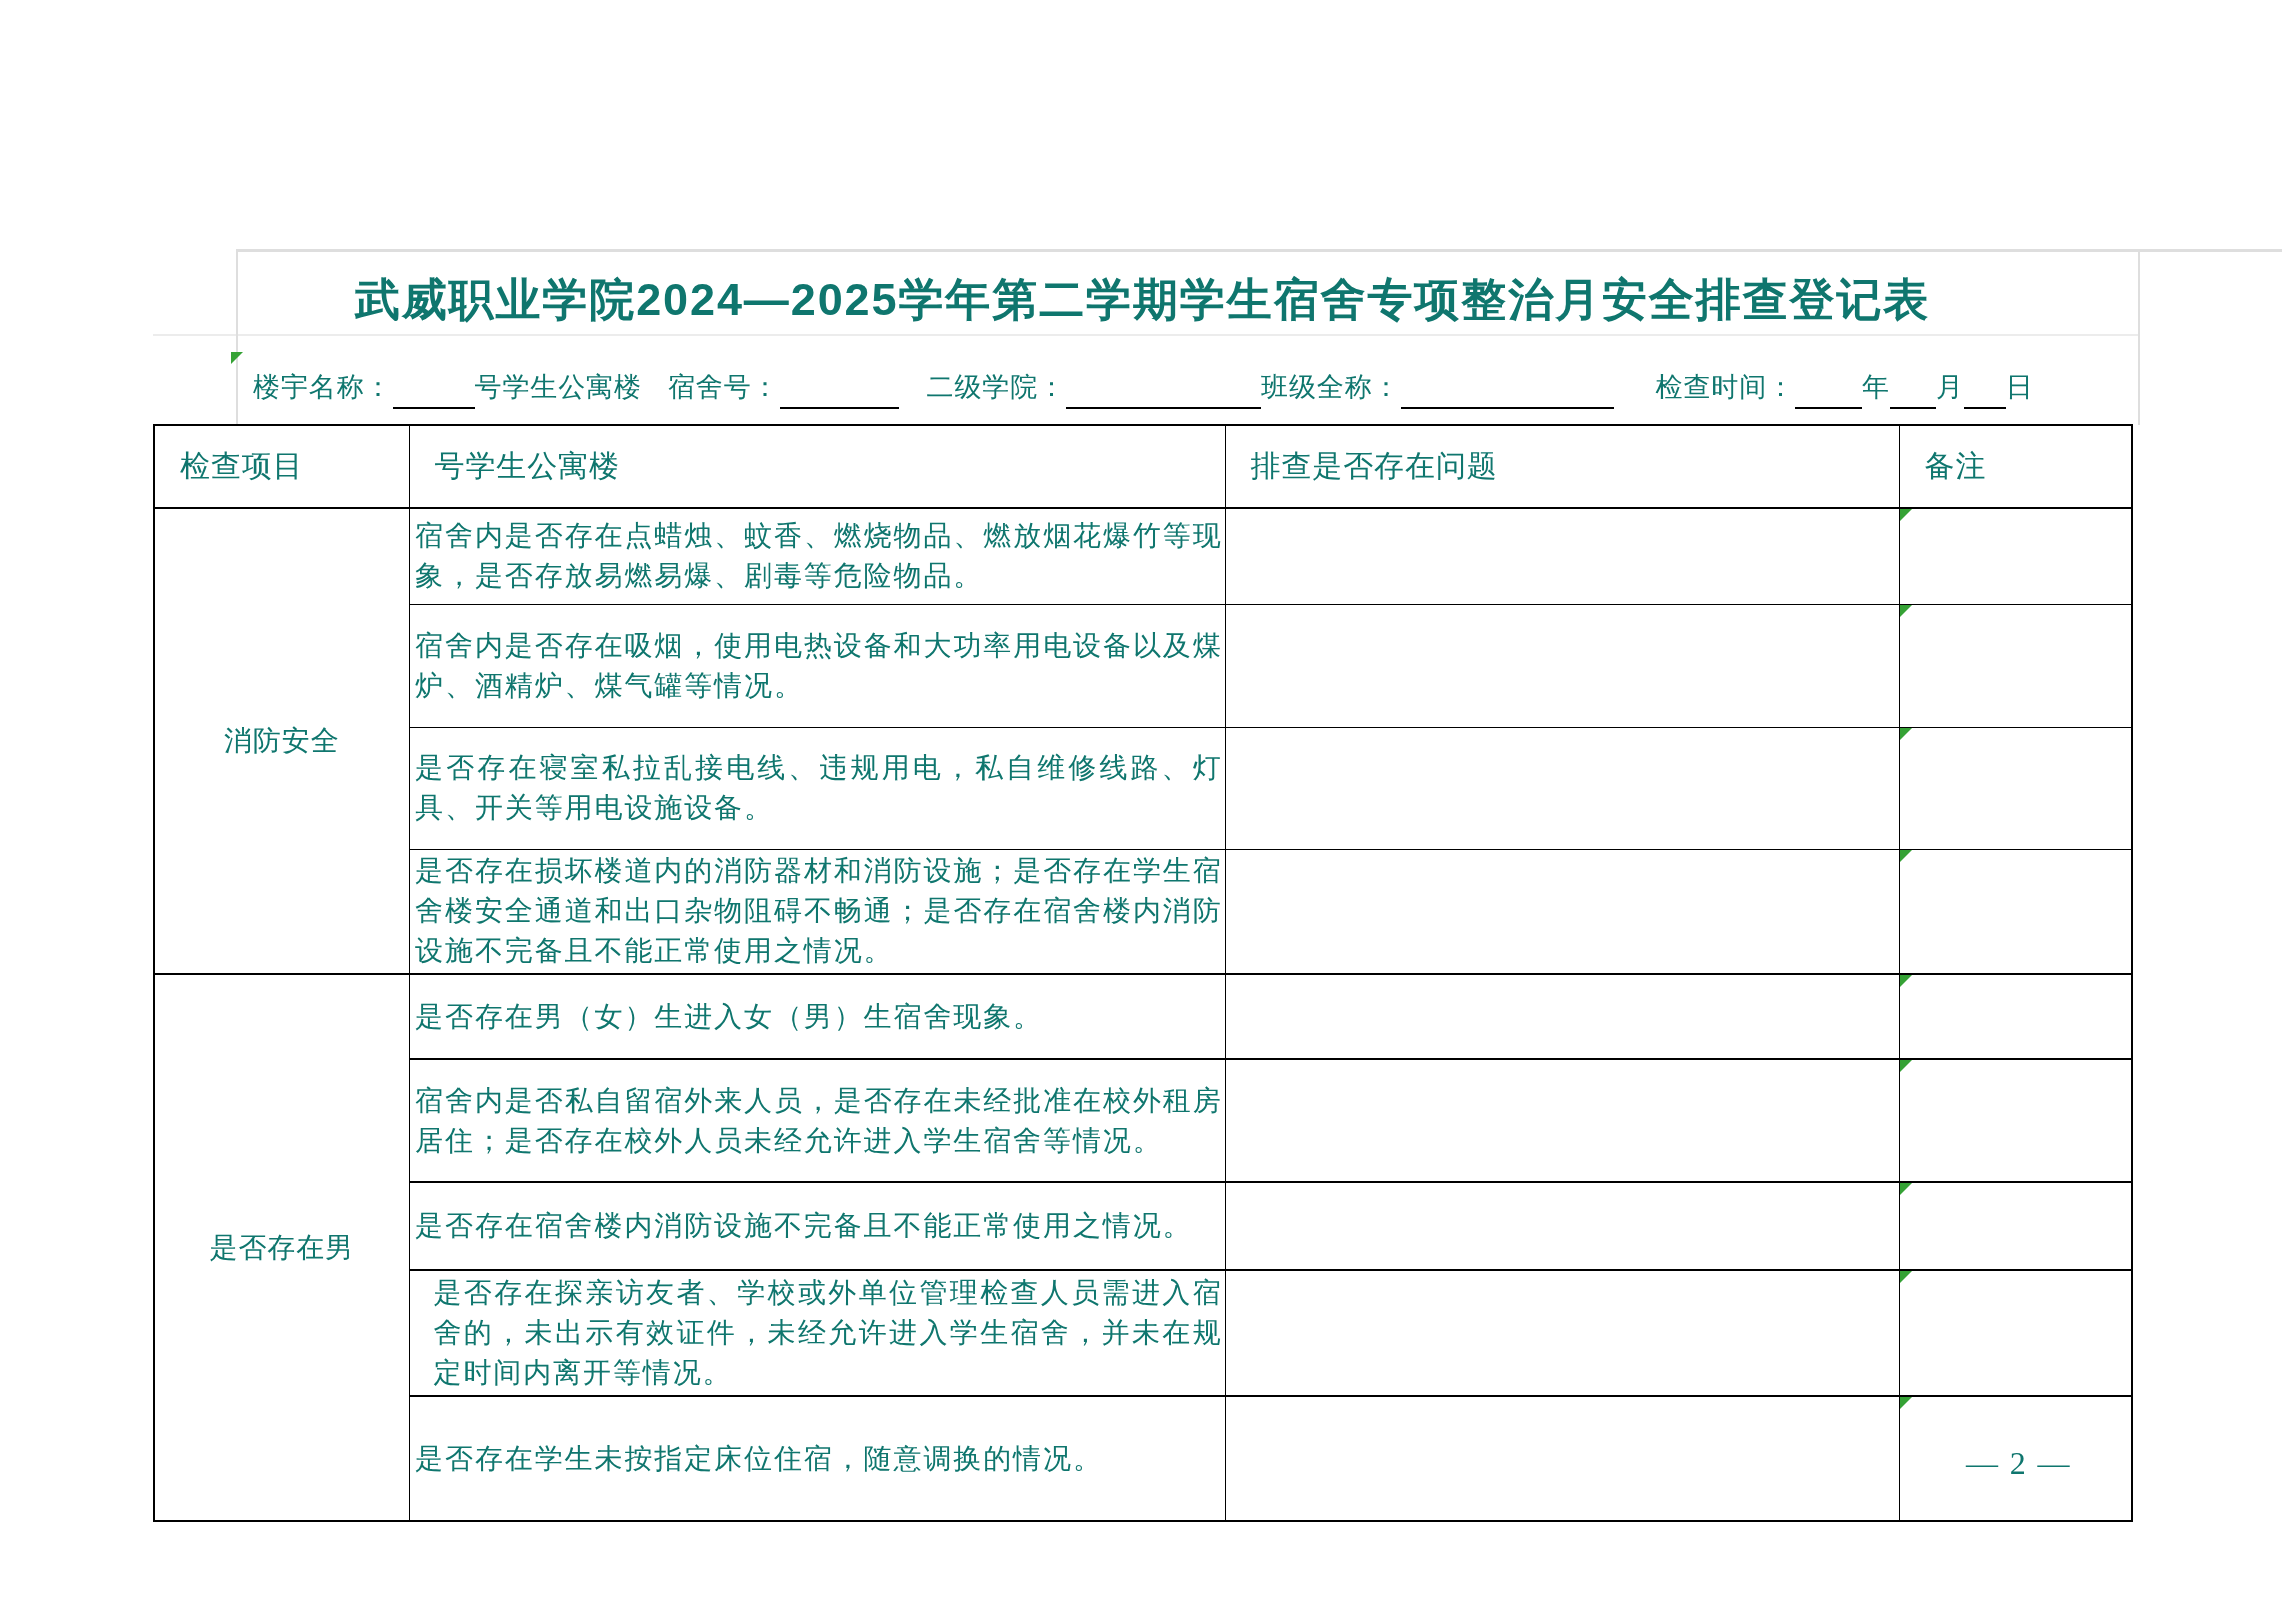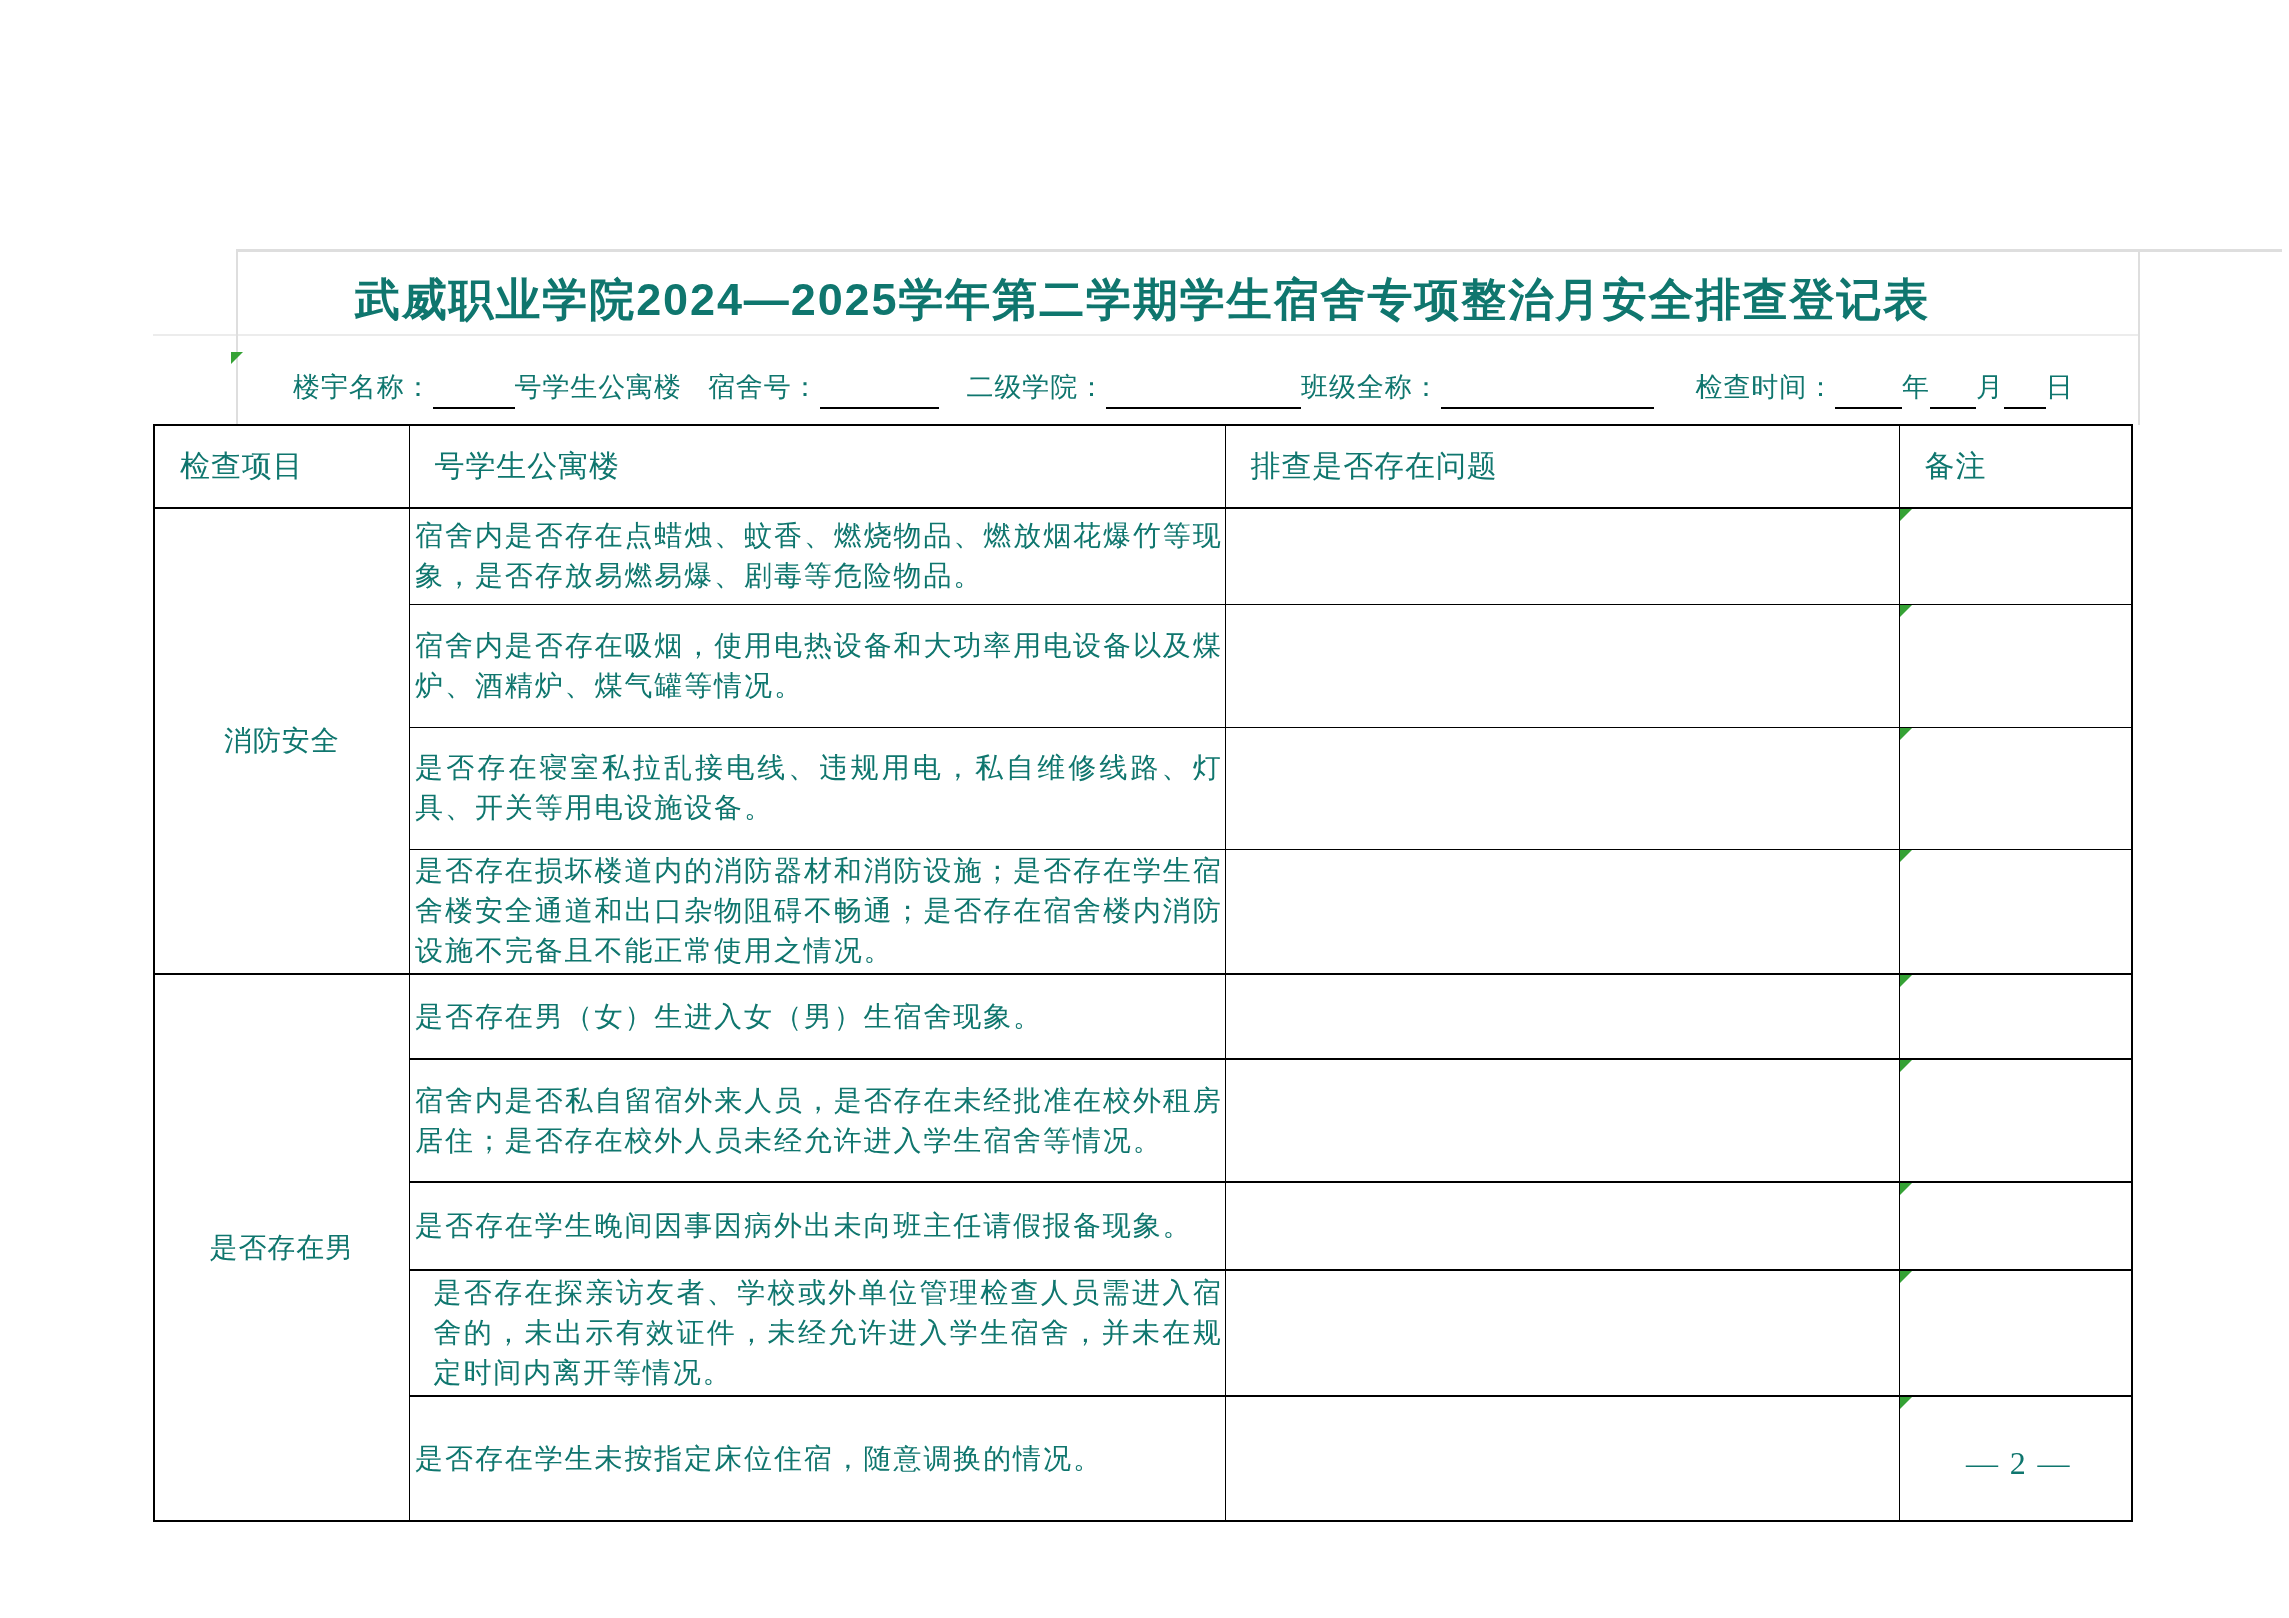--- a/index.html
+++ b/index.html
@@ -15,21 +15,21 @@
   .guide.v-right{left:2138px;top:249px;width:1.9px;height:176px;}
 
   .page-title{
     position:absolute;left:153px;top:271px;width:1979px;height:58px;
     text-align:center;font-family:"Liberation Sans","DejaVu Sans",sans-serif;
     font-weight:bold;font-size:45px;line-height:58px;letter-spacing:1.9px;white-space:nowrap;
   }
 
   .form-row{
     position:absolute;left:253px;top:366px;height:43px;line-height:43px;
-    font-size:27px;white-space:nowrap;letter-spacing:0.9px;margin-left:40px;
+    font-size:27px;white-space:nowrap;letter-spacing:0.9px;
   }
   .form-label,.form-suffix{display:inline-block;vertical-align:bottom;}
   .form-blank{
     display:inline-block;vertical-align:bottom;height:37px;
     border-bottom:2.8px solid #000;
   }
   .form-gap{display:inline-block;}
 
   table.main{
     position:absolute;left:153px;top:424px;width:1979px;
@@ -137,21 +137,21 @@
           </td>
         </tr>
         <tr style="height: 123px;">
           <td class="content" style="border-bottom-width: 2.8px;">宿舍内是否私自留宿外来人员，是否存在未经批准在校外租房居住；是否存在校外人员未经允许进入学生宿舍等情况。</td>
           <td class="problem" style="border-bottom-width: 2.8px;"></td>
           <td class="remark" style="border-bottom-width: 2.8px;">
             <div class="cell-flag" style="border-top-color: rgb(53, 162, 53);"></div>
           </td>
         </tr>
         <tr style="height: 88px;">
-          <td class="content" style="border-bottom-width: 2.8px;">是否存在学生晚间因事因病外出未向班主任请假报备现象。</td>
+          <td class="content" style="border-bottom-width: 2.8px;">是否存在宿舍楼内消防设施不完备且不能正常使用之情况。</td>
           <td class="problem" style="border-bottom-width: 2.8px;"></td>
           <td class="remark" style="border-bottom-width: 2.8px;">
             <div class="cell-flag" style="border-top-color: rgb(53, 162, 53);"></div>
           </td>
         </tr>
         <tr style="height: 118px;">
           <td class="content" style="border-bottom-width: 2.8px; padding-left: 24px;">是否存在探亲访友者、学校或外单位管理检查人员需进入宿舍的，未出示有效证件，未经允许进入学生宿舍，并未在规定时间内离开等情况。</td>
           <td class="problem" style="border-bottom-width: 2.8px;"></td>
           <td class="remark" style="border-bottom-width: 2.8px;">
             <div class="cell-flag" style="border-top-color: rgb(53, 162, 53);"></div>

